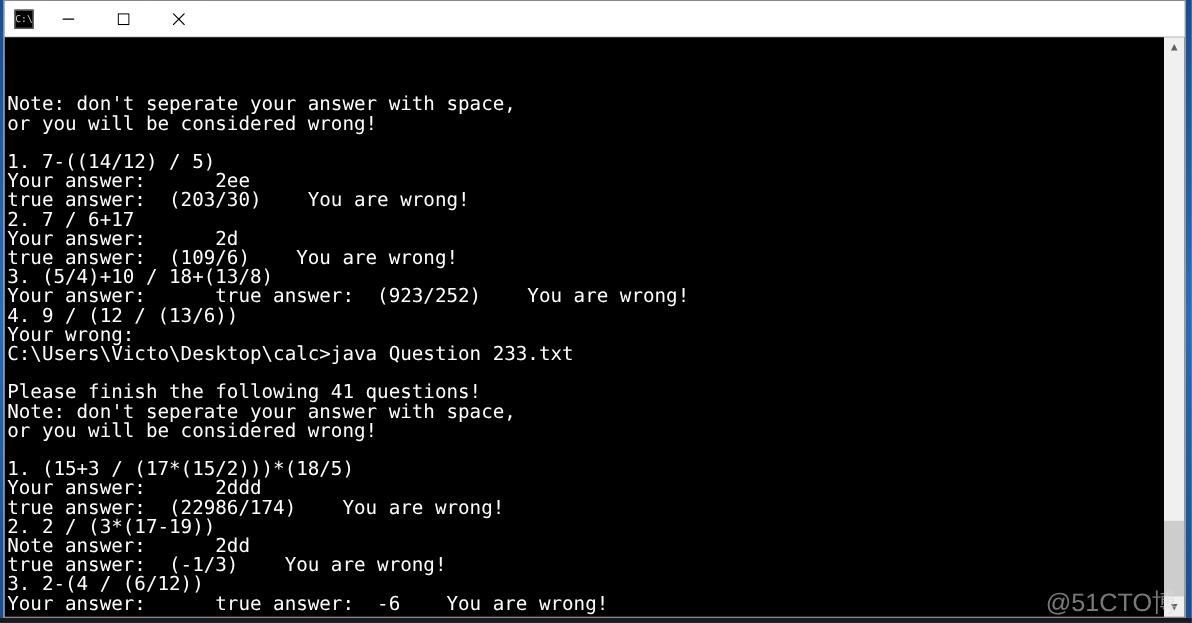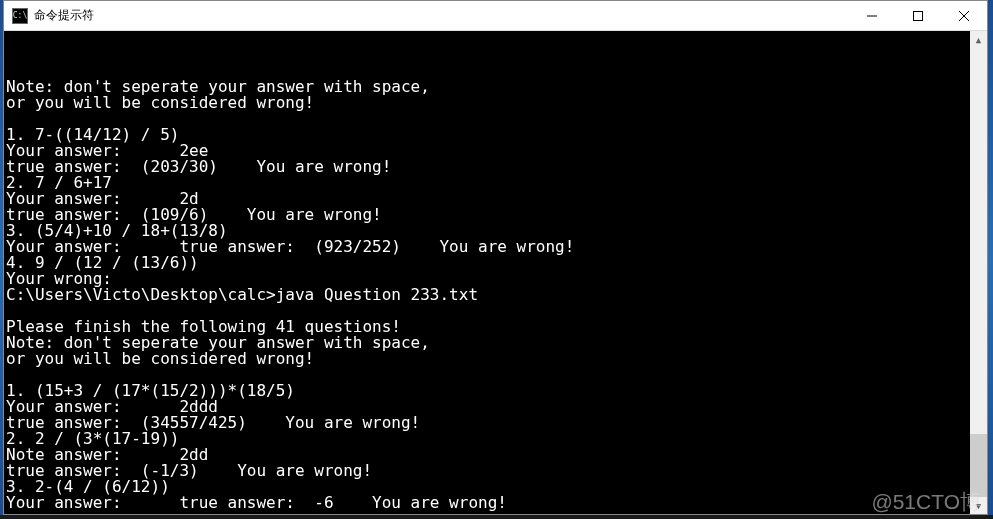--- a/index.html
+++ b/index.html
@@ -127,21 +127,20 @@
       height: 4px;
       background: #1a1a1a;
     }
   </style>
 </head>
 <body>
 
 <div class="window">
   <div class="titlebar">
     <div class="titlebar-icon">C:\</div>
-    <div class="titlebar-text">命令提示符</div>
     <div class="win-controls">
       <div class="win-btn">
         <svg viewBox="0 0 10 10">
             <line x1="0" y1="5" x2="10" y2="5" stroke="#000" stroke-width="1"></line>
           </svg>
       </div>
       <div class="win-btn">
         <svg viewBox="0 0 10 10">
             <rect x="0.5" y="0.5" width="9" height="9" fill="none" stroke="#000" stroke-width="1"></rect>
           </svg>
@@ -170,21 +169,21 @@
 <span>4. 9 / (12 / (13/6))</span>
 <span>Your wrong:</span>
 <span>C:\Users\Victo\Desktop\calc&gt;java Question 233.txt</span>
 <span></span>
 <span>Please finish the following 41 questions!</span>
 <span>Note: don't seperate your answer with space,</span>
 <span>or you will be considered wrong!</span>
 <span></span>
 <span>1. (15+3 / (17*(15/2)))*(18/5)</span>
 <span>Your answer:      2ddd</span>
-<span>true answer:  (34557/425)    You are wrong!</span>
+<span>true answer:  (22986/174)    You are wrong!</span>
 <span>2. 2 / (3*(17-19))</span>
 <span>Note answer:      2dd</span>
 <span>true answer:  (-1/3)    You are wrong!</span>
 <span>3. 2-(4 / (6/12))</span>
 <span>Your answer:      true answer:  -6    You are wrong!</span>
 <span></span>
 
 </div>
     <div class="scrollbar">
       <div class="scroll-arrow">▲</div>

